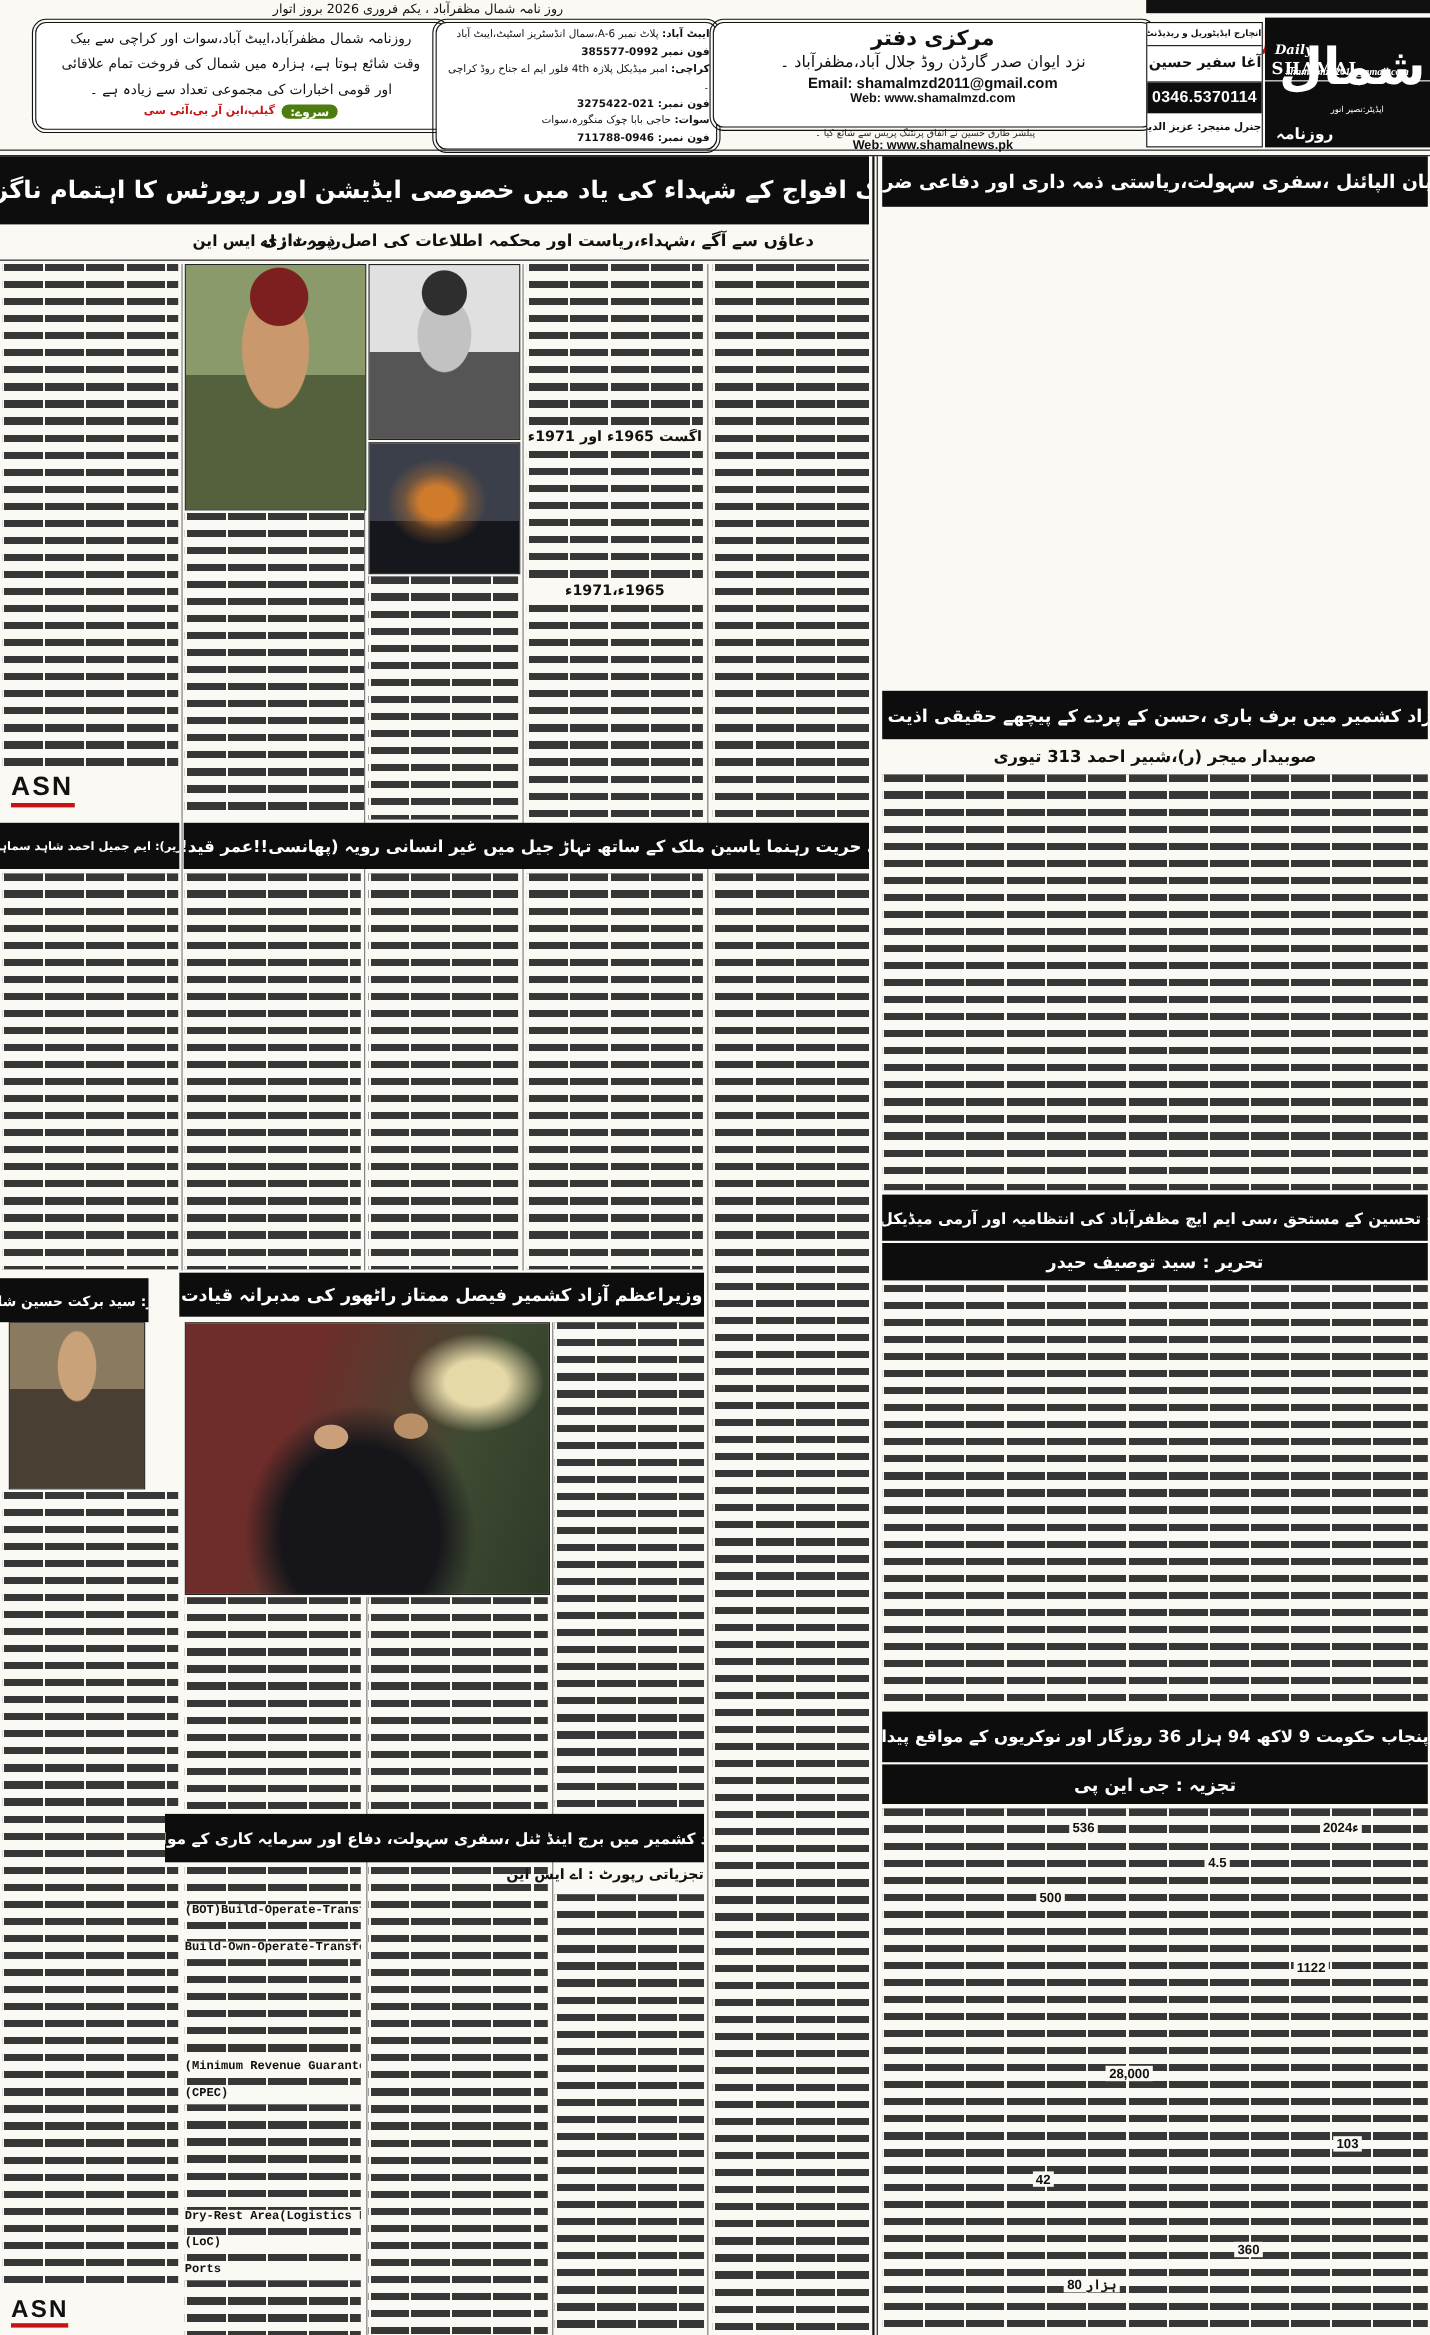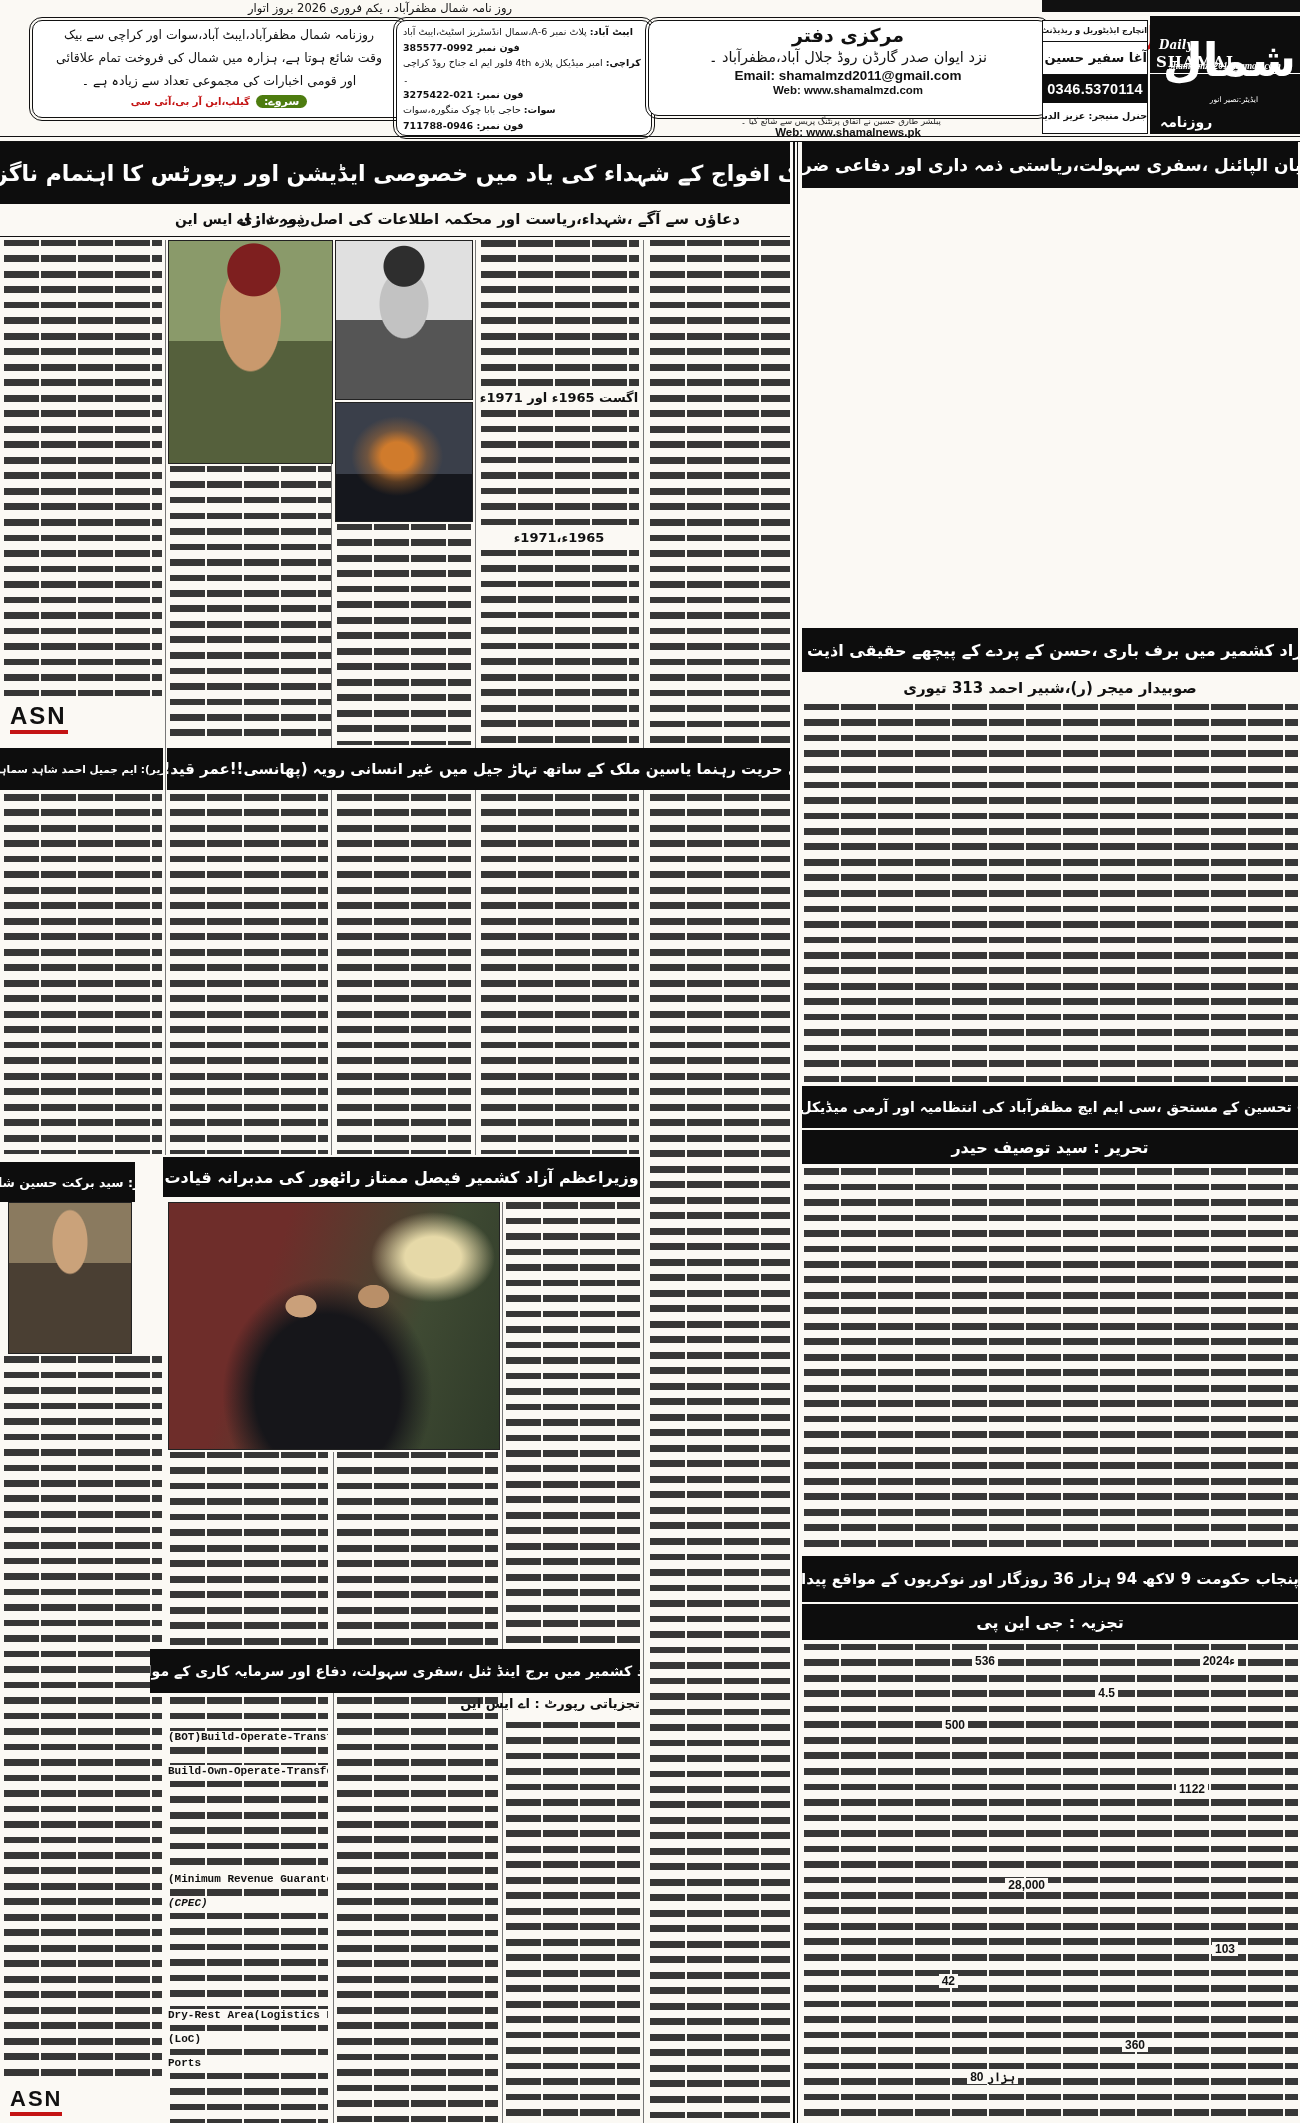--- a/index.html
+++ b/index.html
@@ -34,21 +34,21 @@
   <div class="abs dbl" style="left:32px;top:20px;width:356px;height:92px;padding:2px 8px;">
     <div class="ur" style="font-size:12.5px;line-height:23px;text-align:center;">روزنامہ شمال مظفرآباد،ایبٹ آباد،سوات اور کراچی سے بیک</div>
     <div class="ur" style="font-size:12.5px;line-height:23px;text-align:center;">وقت شائع ہوتا ہے، ہزارہ میں شمال کی فروخت تمام علاقائی</div>
     <div class="ur" style="font-size:12.5px;line-height:23px;text-align:center;">اور قومی اخبارات کی مجموعی تعداد سے زیادہ ہے ۔</div>
     <div class="ur" style="display:flex;flex-direction:row;align-items:center;justify-content:center;gap:6px;height:18px;">
       <span style="background:#4d7c0f;color:#fff;font-weight:700;font-size:11px;padding:0 8px;border-radius:7px;">سروے:</span>
       <span class="red" style="font-size:10px;font-weight:700;">گیلپ،این آر بی،آئی سی</span>
     </div>
   </div>
 
-  <div class="abs dbl" style="left:396px;top:20px;width:242px;height:108px;padding:3px 6px;text-align:left;">
+  <div class="abs dbl" style="left:396px;top:20px;width:242px;height:108px;padding:3px 6px;text-align:right;">
     <div class="ur" style="font-size:9.5px;line-height:16px;">
       <span style="font-weight:700;">ایبٹ آباد:</span>
       <span>پلاٹ نمبر 6-A،سمال انڈسٹریز اسٹیٹ،ایبٹ آباد</span>
     </div>
     <div class="ur" style="font-size:9.5px;line-height:15px;font-weight:700;">فون نمبر 0992-385577</div>
     <div class="ur" style="font-size:9.5px;line-height:16px;">
       <span style="font-weight:700;">کراچی:</span>
       <span>امبر میڈیکل پلازہ 4th فلور ایم اے جناح روڈ کراچی ۔</span>
     </div>
     <div class="ur" style="font-size:9.5px;line-height:15px;font-weight:700;">فون نمبر: 021-3275422</div>
@@ -167,21 +167,21 @@
   <div class="abs str" style="left:335px;top:1697px;width:163px;height:426px;"></div>
 
   <div class="abs" style="left:168px;top:1697px;width:160px;height:426px;">
     <div class="str" style="height:34px;"></div>
     <div class="eng" style="height:16px;">(BOT)Build-Operate-Transf</div>
     <div class="str" style="height:18px;"></div>
     <div class="eng" style="height:16px;">Build-Own-Operate-Transfer</div>
     <div class="str" style="height:92px;"></div>
     <div class="eng" style="height:16px;">(Minimum Revenue Guarantee</div>
     <div class="str" style="height:8px;"></div>
-    <div class="eng" style="height:16px;font-style:italic;">(CPEC)</div>
+    <div class="eng" style="height:16px;">(CPEC)</div>
     <div class="str" style="height:96px;"></div>
     <div class="eng" style="height:16px;">Dry-Rest Area(Logistics Hub)</div>
     <div class="str" style="height:8px;"></div>
     <div class="eng" style="height:16px;">(LoC)</div>
     <div class="str" style="height:8px;"></div>
     <div class="eng" style="height:16px;">Ports</div>
     <div class="str" style="height:50px;"></div>
   </div>
 
   <div class="abs" style="left:10px;top:2086px;width:90px;height:34px;">

